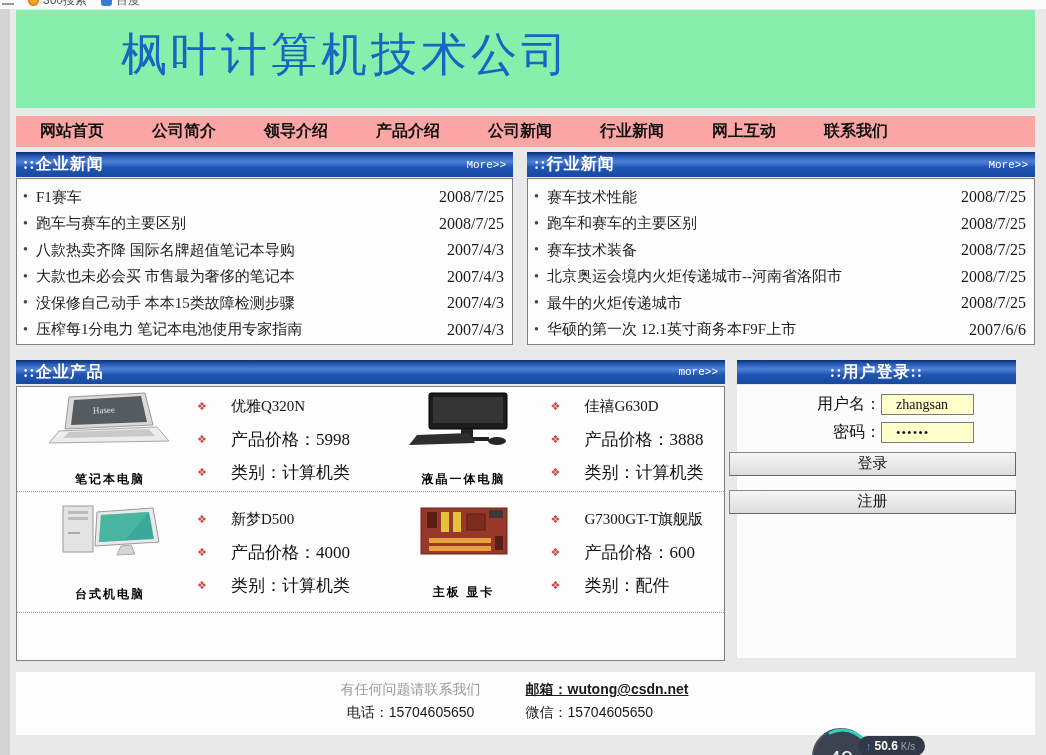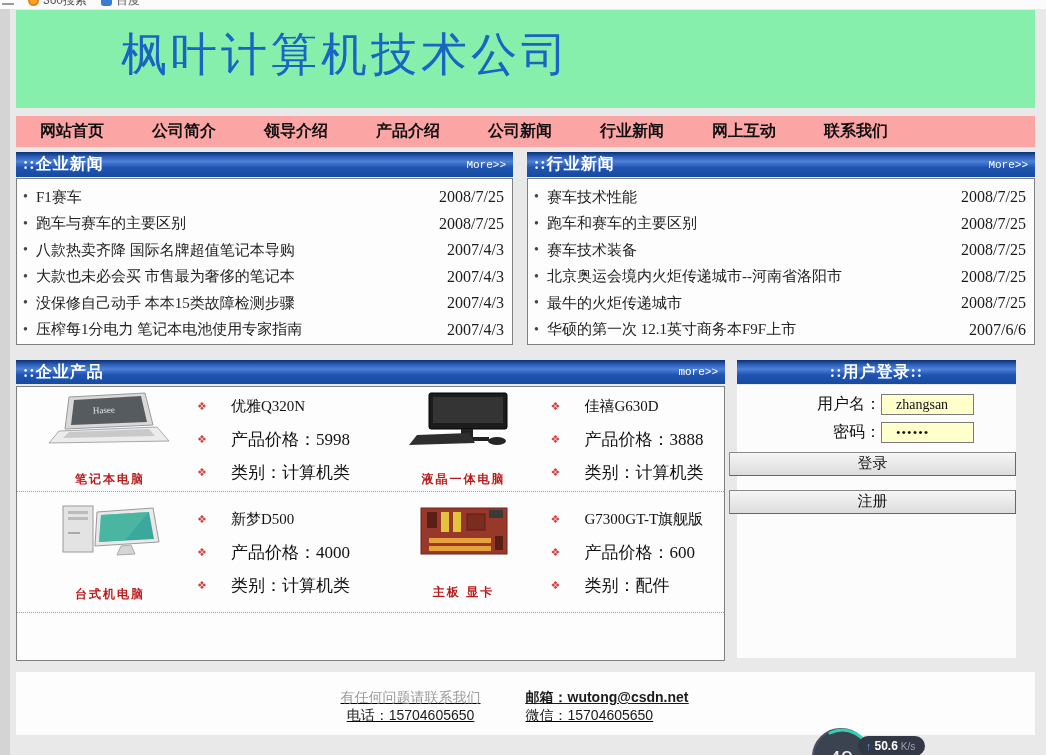--- a/index.html
+++ b/index.html
@@ -45,21 +45,21 @@
   .news-date { font-size:16px; color:#1a1a1a; flex:0 0 auto; }
 
   .main-row { position:absolute; left:0; top:351px; width:1019px; }
   .products-panel { position:absolute; left:0; top:0; width:709px; }
   .products-panel .panel-header { height:24px;gap:48px; }
   .products-box { margin-top:2px; background:#fdfdfd; border:1px solid #808080; height:275px; }
   .prod-row { display:flex; border-bottom:1px dotted #999; }
   .prod-row-1 { height:105px; } .prod-row-2 { height:121px; }
   .prod-cell { width:50%; display:flex; align-items:center; }
   .prod-img { width:158px; margin-left:14px; text-align:center; flex:0 0 158px; }
-  .prod-caption { font-size:12px; font-weight:bold; color:#b91c1c; letter-spacing:2px; margin-top:18px;
+  .prod-caption { font-size:12px; font-weight:bold; color:#000000; letter-spacing:2px; margin-top:18px;
     font-family:"Liberation Sans","DejaVu Sans",sans-serif; }
   .prod-info { margin-left:8px; }
   .prod-line { display:flex; align-items:center; height:33px; }
   .prod-bullet { color:#d43f3f; font-size:11px; width:34px; flex:0 0 34px; text-align:left; }
   .prod-text { font-size:17px; color:#111; }
   .prod-name { font-size:15px; }
 
   .login-panel { position:absolute; left:721px; top:0; width:279px; }
   .login-panel .panel-header { height:24px; justify-content:center; }
   .login-box { margin-top:1px; background:#fcfcfc; height:273px; padding-top:9px; }
@@ -67,22 +67,22 @@
   .login-label { font-size:16px; color:#111; width:102px; text-align:right; }
   .login-input { width:93px; height:21px; background:#ffffcc; border:1px solid #7a7a7a;
     font-size:14px; padding:0 14px; font-family:"Liberation Serif","DejaVu Serif",serif; color:#111; }
   .login-input.pwd { font-size:13px; letter-spacing:1px; }
   .login-buttons { display:flex; justify-content:center; gap:14px; margin-top:9px; margin-left:-8px;flex-direction:column; }
   .btn { font-size:15px; color:#111; background:linear-gradient(180deg,#f6f6f6,#dcdcdc);
     border:1px solid #888; border-right-color:#666; border-bottom-color:#666;
     padding:1px 9px 2px 9px; cursor:pointer; font-family:"Liberation Serif","DejaVu Serif",serif; }
 
   .site-footer { position:absolute; left:0; top:663px; width:1019px; height:63px; background:#fdfdfd; padding-top:9px; }
-  .footer-grid { width:460px; margin:8px auto; display:grid; grid-template-columns:230px 230px; 
-    font-family:"Liberation Sans","DejaVu Sans",sans-serif;text-decoration:underline; }
+  .footer-grid { width:460px; margin:0 auto; display:grid; grid-template-columns:230px 230px; row-gap:5px;
+    font-family:"Liberation Sans","DejaVu Sans",sans-serif; }
   .footer-cell { font-size:14px; color:#1a1a1a; }
   .footer-contact { color:#9a9a9a; text-align:center; }
   .footer-email { text-decoration:underline; cursor:pointer; font-weight:bold; }
   .footer-phone { text-align:center; }
 
   .speed-widget { position:absolute; left:806px; top:722px; width:200px; height:33px; }
   .speed-ball { position:absolute; left:6px; top:6px; width:58px; height:58px; border-radius:50%;
     background:#3b4250; border:2px solid #4a5163; display:flex; align-items:flex-start; justify-content:center; }
   .speed-num { color:#f0f0f0; font-size:22px; font-family:"Liberation Sans","DejaVu Sans",sans-serif; margin-top:16px; }
   .speed-arc { position:absolute; left:6px; top:6px; }

